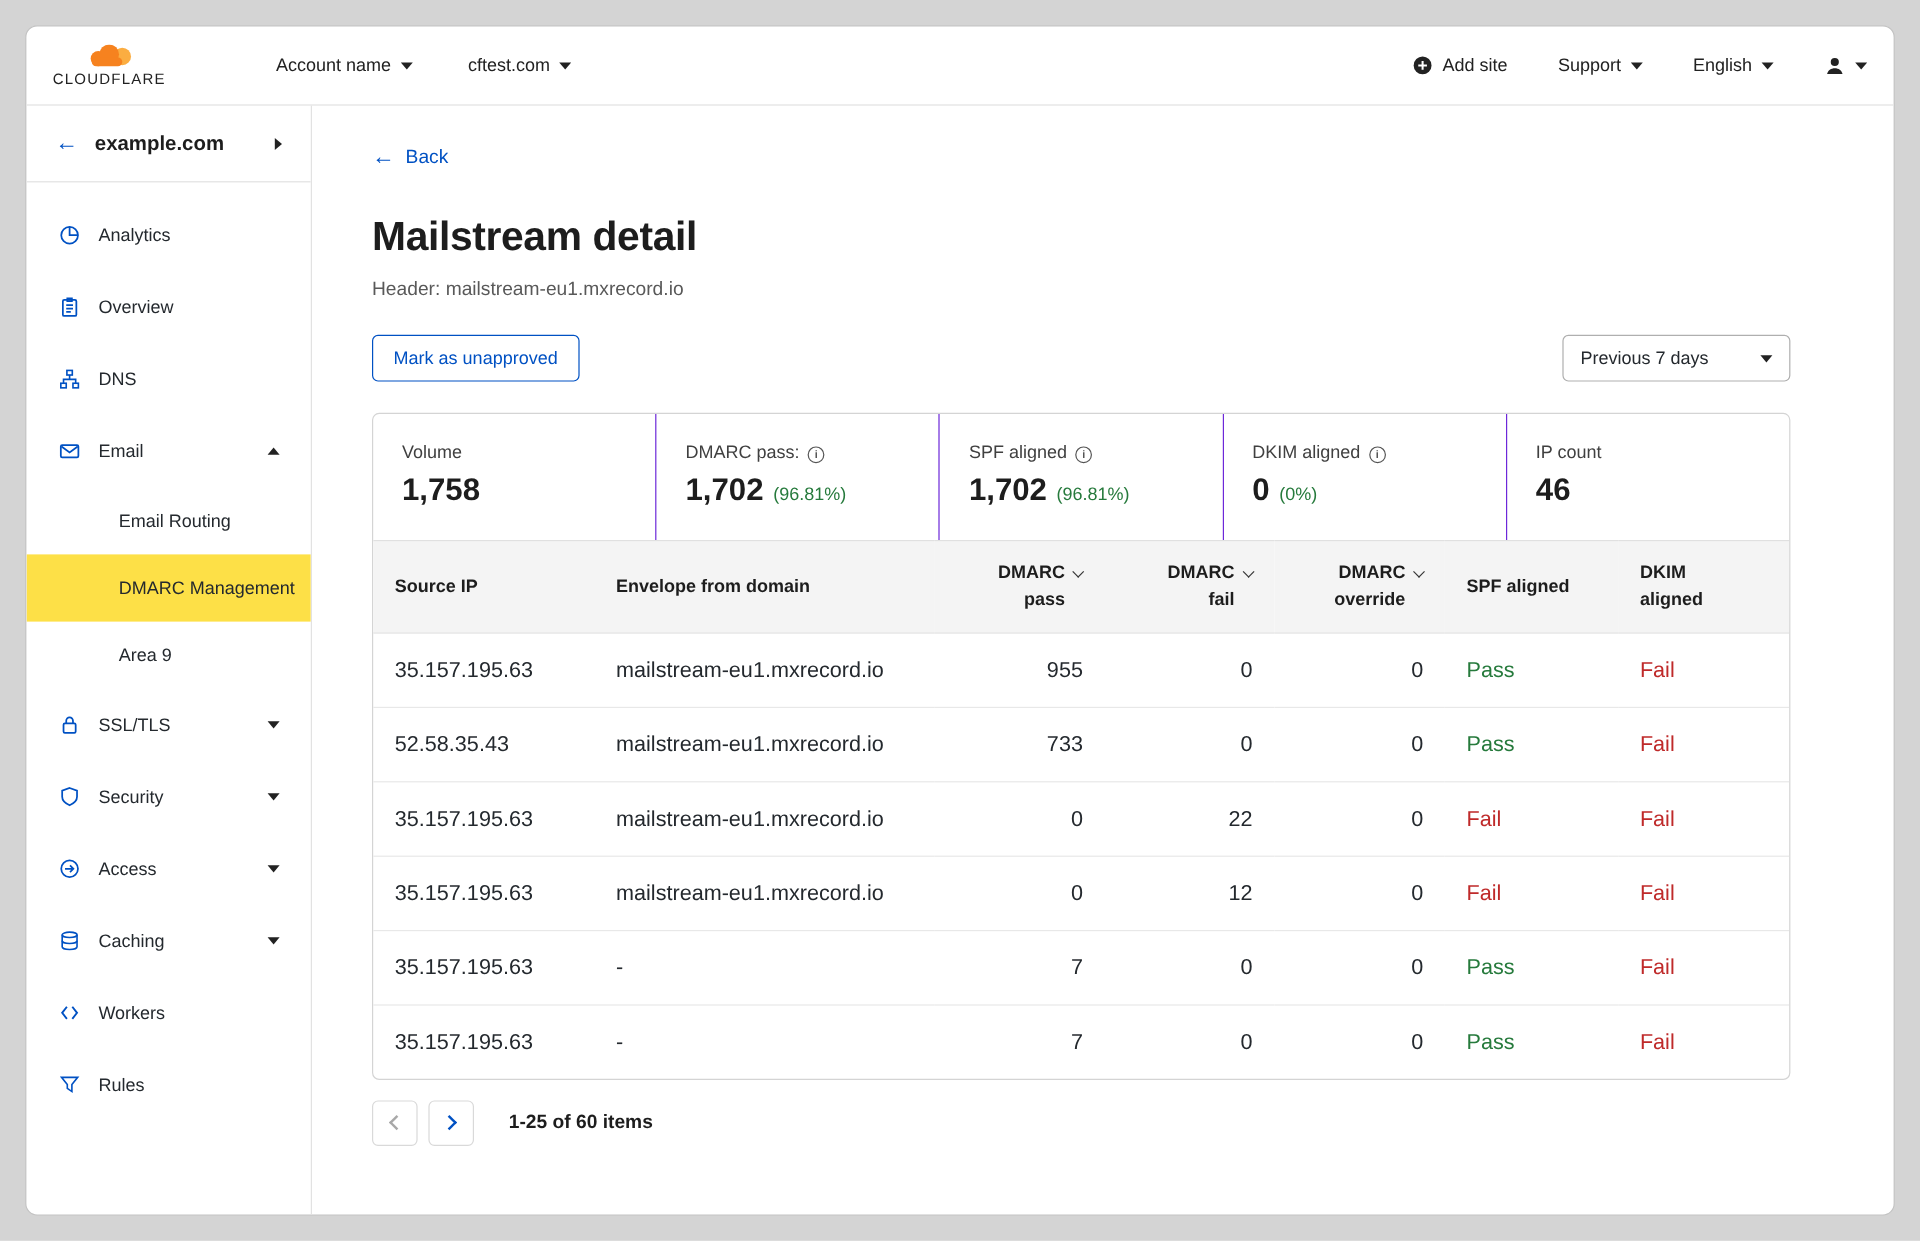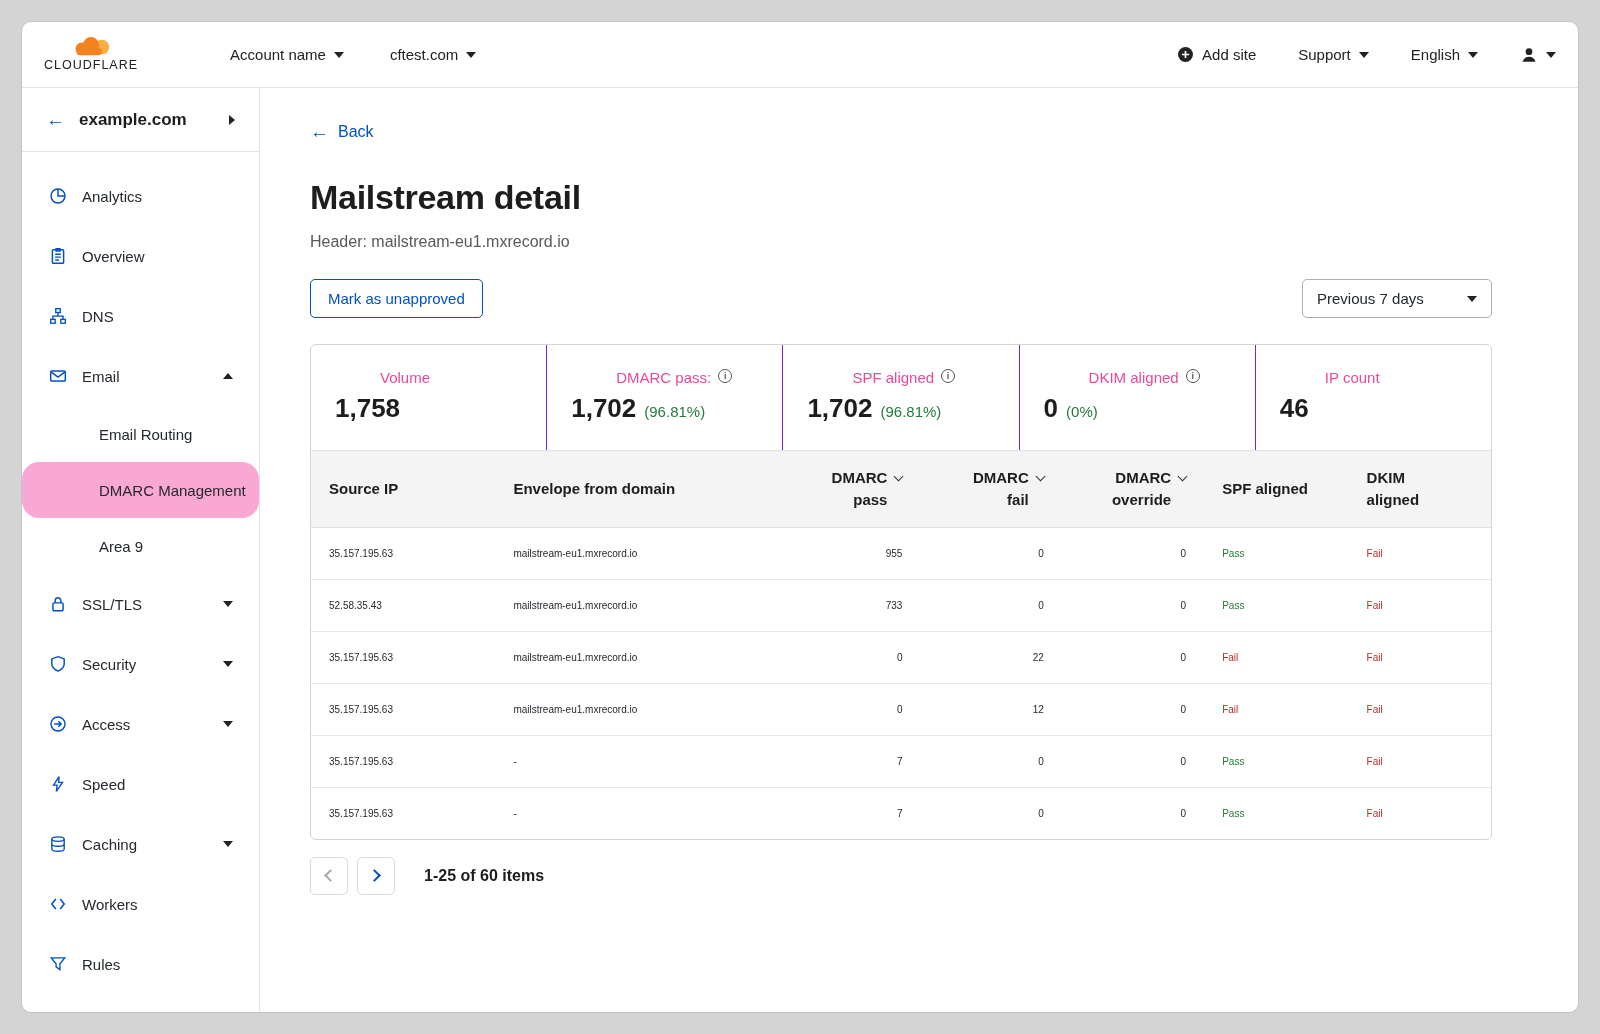--- a/index.html
+++ b/index.html
@@ -35,21 +35,21 @@
   .site-header { height: 64px; display: flex; align-items: center; gap: 14px; padding: 0 24px; border-bottom: 1px solid #e2e2e2; cursor: pointer; }
   .site-name { font-weight: 700; font-size: 17px; color: #1d1d1d; flex: 1; }
   .back-arrow { color: #0051c3; font-size: 19px; line-height: 1; }
   .back-arrow::before { content: "\2190"; }
   .nav { padding-top: 14px; }
   .nav-item { display: flex; align-items: center; gap: 15px; padding: 0 26px; height: 60px; font-size: 15px; color: #24292e; cursor: pointer; }
   .nav-icon { width: 19px; height: 19px; color: #0051c3; display: flex; align-items: center; justify-content: center; flex-shrink: 0; }
   .nav-icon svg { width: 18px; height: 18px; }
   .nav-chevron { margin-left: auto; }
   .nav-sub { display: flex; align-items: center; height: 56px; padding-left: 77px; font-size: 15px; cursor: pointer; }
-  .nav-sub.active { background: #f9a8d4; border-radius: 17px; }
+  .nav-sub.active { background: #fde047; }
 
   
   .back-link { display: inline-flex; align-items: center; gap: 9px; color: #0051c3; font-size: 16px; cursor: pointer; }
   .page-title { font-size: 34px; font-weight: 700; color: #1d1d1d; margin-top: 36px; letter-spacing: -0.3px; }
   .subtitle { margin-top: 16px; font-size: 16px; color: #595959; }
   .actions-row { margin-top: 28px; display: flex; align-items: center; justify-content: space-between; }
   .btn-secondary {
     background: #fff; border: 1px solid #0051c3; color: #0051c3; border-radius: 5px;
     font-size: 15px; padding: 10px 17px; cursor: pointer; font-family: inherit;
   }
@@ -57,31 +57,31 @@
     display: flex; align-items: center; justify-content: space-between; gap: 14px;
     border: 1px solid #afafaf; border-radius: 5px; background: #fff;
     width: 190px; padding: 10px 14px; font-size: 15px; cursor: pointer;
   }
 
   
   .card { margin-top: 26px; border: 1px solid #d4d4d4; border-radius: 6px; overflow: hidden; }
   .stats { display: flex; }
   .stat { flex: 1; padding: 24px 24px 26px; border-left: 1px solid #6d28d9; }
   .stat:first-child { border-left: none; }
-  .stat-label { display: flex; align-items: flex-start; gap: 7px; font-size: 15px; color: #ec4899; margin-left: 45px; }
+  .stat-label { display: flex; align-items: flex-end; gap: 7px; font-size: 15px; color: #404040; }
   .info-icon { width: 14px; height: 14px; border: 1.2px solid #555; border-radius: 50%; display: inline-flex; align-items: center; justify-content: center; font-size: 9px; font-weight: 700; color: #555; }
   .info-icon::before { content: "i"; }
   .stat-value-row { margin-top: 7px; display: flex; align-items: baseline; gap: 8px; }
   .stat-value { font-size: 26px; font-weight: 700; color: #1d1d1d; }
   .stat-percent { font-size: 15px; color: #267a3c; }
 
   table { width: 100%; border-collapse: collapse; table-layout: fixed; }
   thead th { background: #f4f4f4; text-align: left; font-size: 15px; font-weight: 700; color: #1d1d1d; padding: 16px 18px; border-top: 1px solid #e0e0e0; border-bottom: 1px solid #e0e0e0; vertical-align: middle; }
   thead th.num { text-align: right; }
-  tbody td { font-size: 10px; color: #24292e; padding: 20px 18px; border-bottom: 1px solid #e8e8e8; }
+  tbody td { font-size: 18px; color: #24292e; padding: 20px 18px; border-bottom: 1px solid #e8e8e8; }
   tbody tr:last-child td { border-bottom: none; }
   td.num { text-align: right; }
   .th-sort { display: flex; justify-content: flex-end; align-items: flex-start; gap: 8px; }
   .th-text { display: inline-block; max-width: 64px; text-align: right; line-height: 1.45; }
   .th-text.wide { max-width: 70px; }
   .th-text-left { display: inline-block; max-width: 56px; line-height: 1.45; }
   .sort-chev { width: 7px; height: 7px; border-right: 1.7px solid #333; border-bottom: 1.7px solid #333; transform: rotate(45deg); margin-top: 6px; flex-shrink: 0; }
   .status-pass { color: #267a3c; }
   .status-fail { color: #bf2a2a; }
 
@@ -240,28 +240,20 @@
           <span class="nav-icon">
             <svg viewBox="0 0 16 16" fill="none" stroke="currentColor" stroke-width="1.3">
                   <circle cx="8" cy="8" r="6.2"></circle>
                   <path d="M4.6 8h6M8.3 5.5L10.8 8l-2.5 2.5"></path>
                 </svg>
           </span>
           <span class="nav-label">Access</span>
           <span class="nav-chevron tri-down"></span>
         </div>
 
-        <div class="nav-item">
-          <span class="nav-icon">
-            <svg viewBox="0 0 16 16" fill="none" stroke="currentColor" stroke-width="1.2">
-                  <path d="M9 1.5L4 9h3.2L6.5 14.5 12 6.5H8.5z"></path>
-                </svg>
-          </span>
-          <span class="nav-label">Speed</span>
-        </div>
 
         <div class="nav-item">
           <span class="nav-icon">
             <svg viewBox="0 0 16 16" fill="none" stroke="currentColor" stroke-width="1.2">
                   <ellipse cx="8" cy="3.6" rx="5.5" ry="2"></ellipse>
                   <path d="M2.5 3.6v8.8c0 1.1 2.5 2 5.5 2s5.5-.9 5.5-2V3.6"></path>
                   <path d="M2.5 8c0 1.1 2.5 2 5.5 2s5.5-.9 5.5-2"></path>
                 </svg>
           </span>
           <span class="nav-label">Caching</span>

